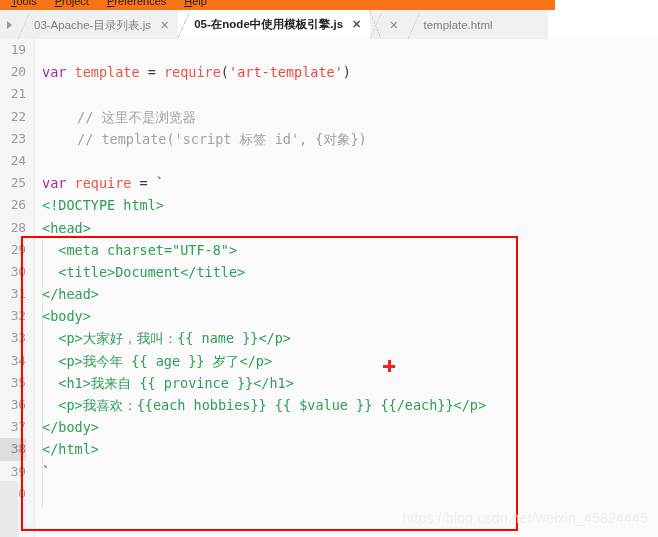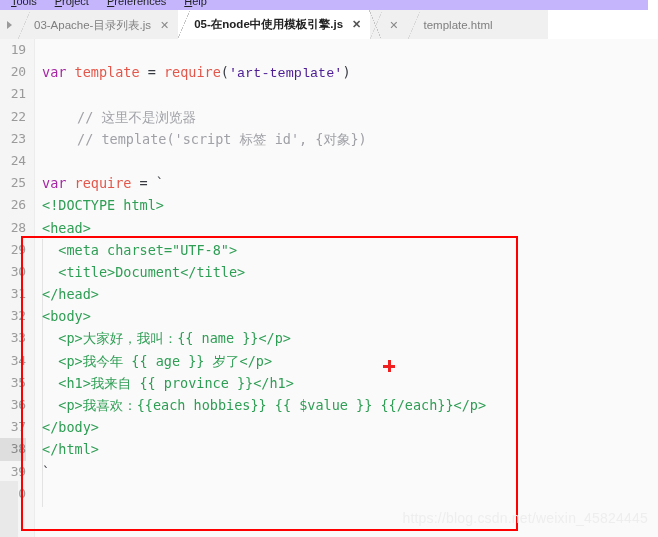--- a/index.html
+++ b/index.html
@@ -12,23 +12,23 @@
     height: 537px;
     overflow: hidden;
     font-family: "Liberation Sans", sans-serif;
     position: relative;
   }
 
   
   .menubar {
     position: absolute;
     top: 0; left: 0;
-    width: 648px;
+    width: 555px;
     height: 10px;
-    background: #c4b5fd;
+    background: #f97316;
     overflow: hidden;
   }
   .menubar-inner {
     position: absolute;
     top: -7px;
     left: 0;
     display: flex;
     align-items: center;
     height: 17px;
     padding-left: 2px;
@@ -161,21 +161,21 @@
   .code {
     position: absolute;
     left: 42px;
     top: 0;
     white-space: pre;
   }
   
   .t-kw   { color: #a626a4; }
   .t-var  { color: #e45649; }
   .t-fn   { color: #e45649; }
-  .t-str  { color: #4c1d95; font-family: Liberation Mono, monospace; }
+  .t-str  { color: #ef4444; }
   .t-cmt  { color: #a0a1a7; margin-left: 35px; }
   .t-pun  { color: #383a42; }
   .t-html { color: #2e9e54; }
   .t-tick { color: #383a42; }
 
   
   .indent-guide {
     position: absolute;
     left: 42px;
     top: 200px;

